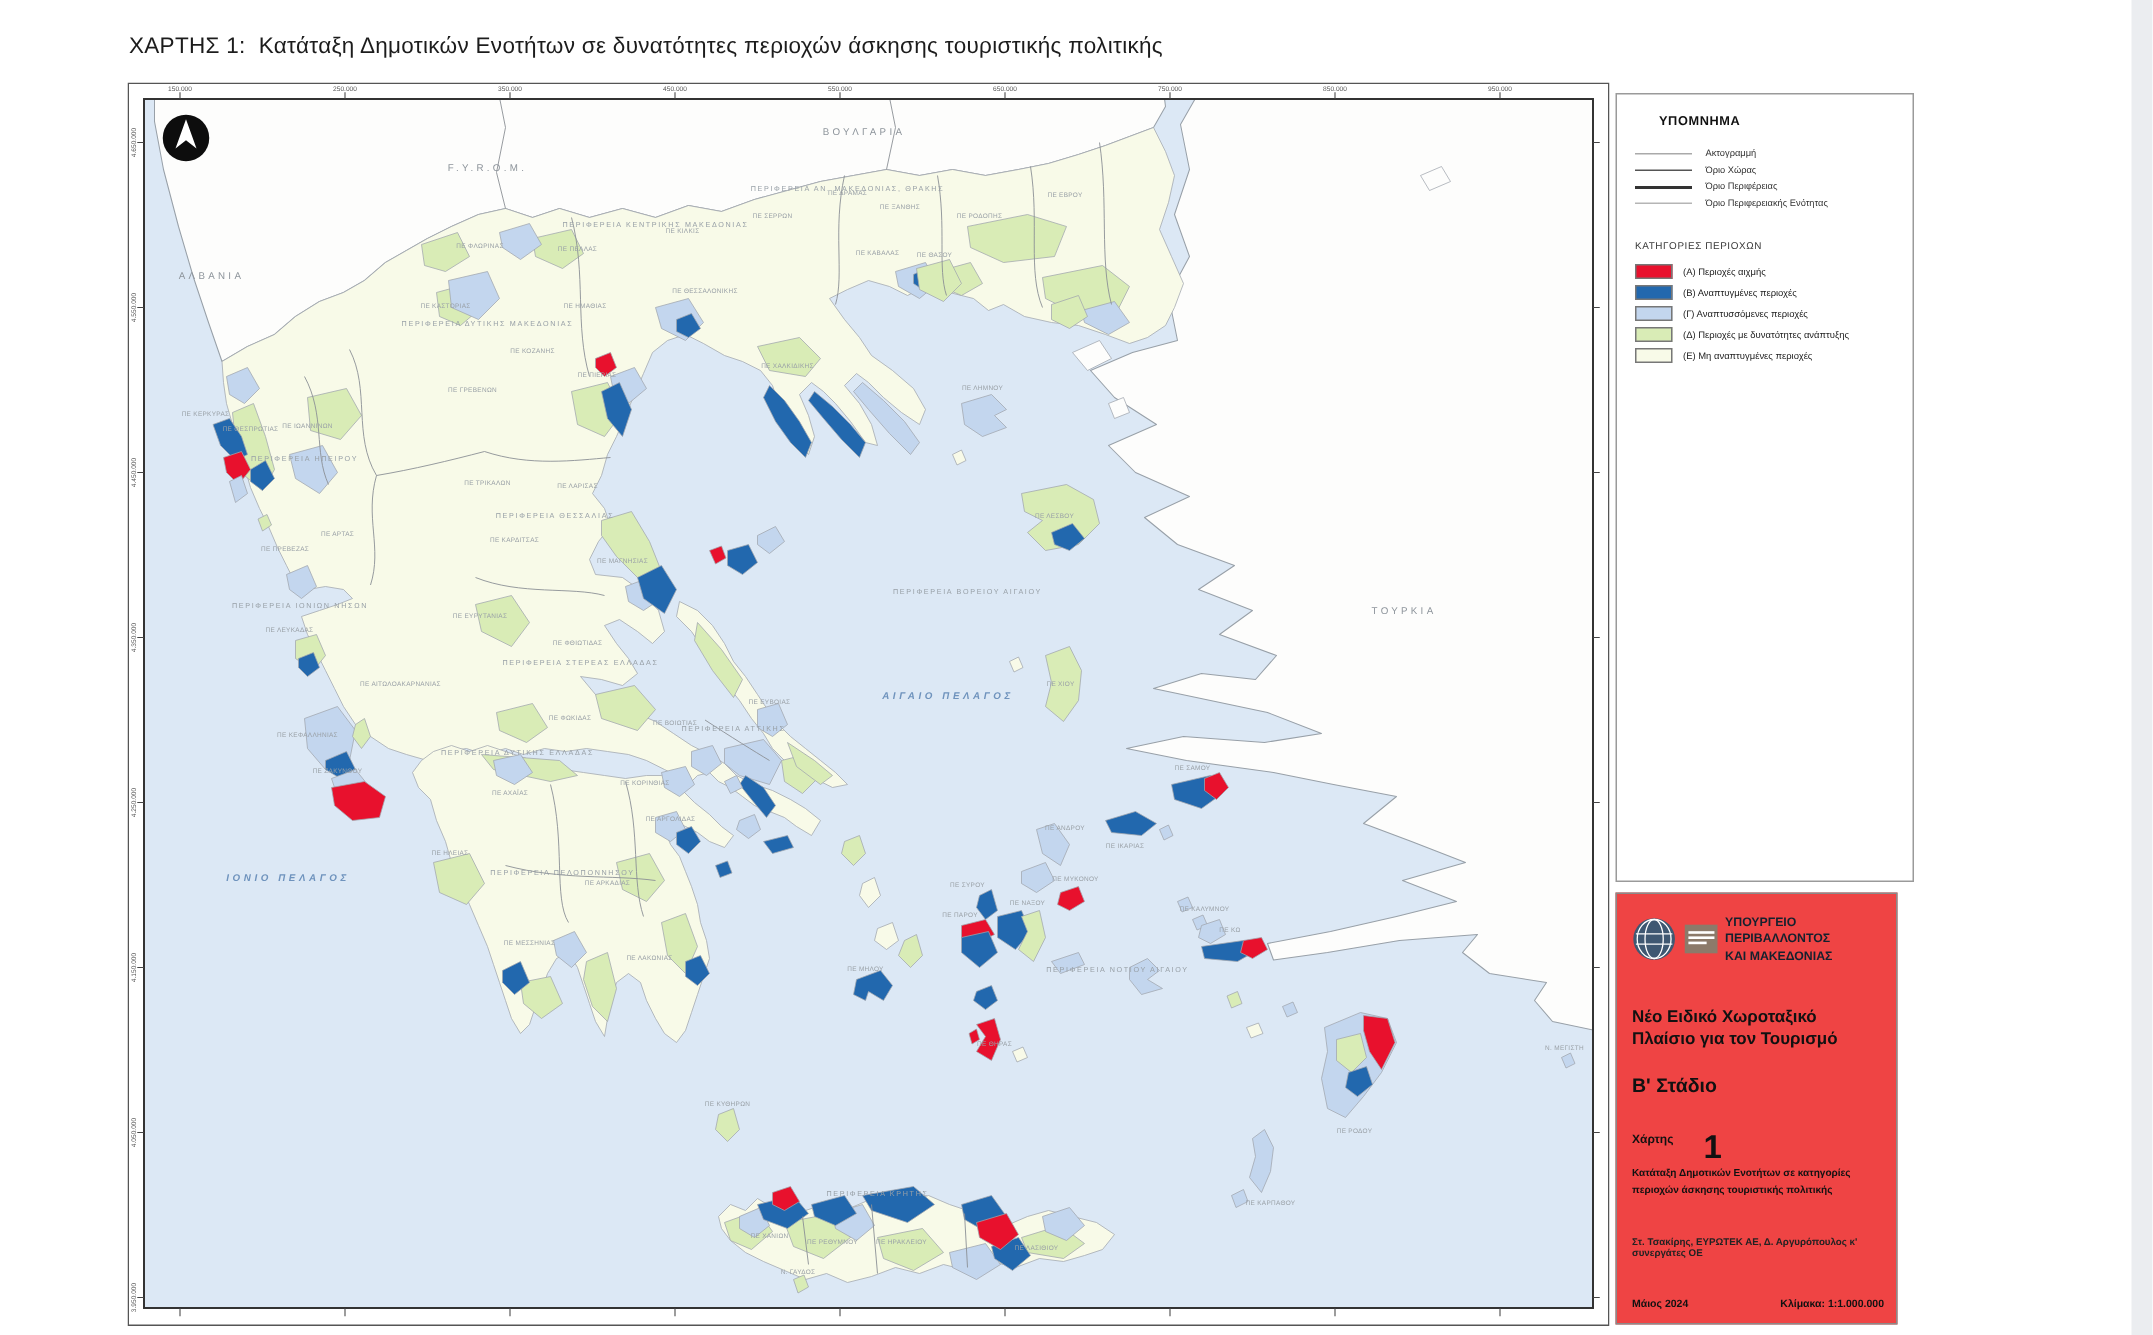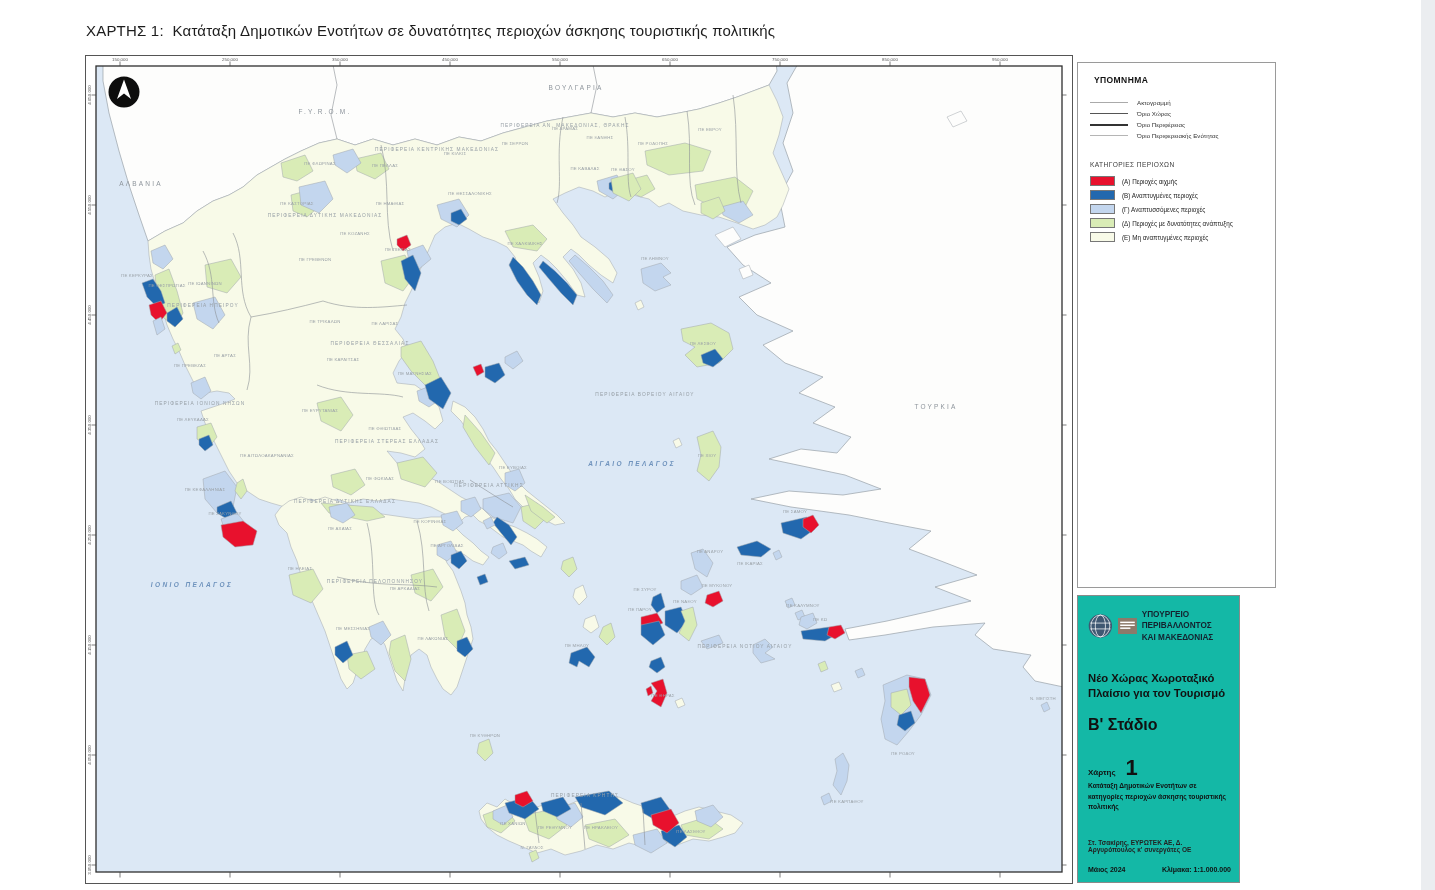--- a/index.html
+++ b/index.html
@@ -11,38 +11,38 @@
 
   
   .lbl-country{font-family:"Liberation Sans",sans-serif;font-size:6.5px;fill:#8d949b;letter-spacing:2.2px;text-anchor:middle;}
   .lbl-sea{font-family:"Liberation Sans",sans-serif;font-style:italic;font-weight:bold;font-size:6.5px;fill:#6f93bd;letter-spacing:2.4px;text-anchor:middle;}
   .lbl-region{font-family:"Liberation Sans",sans-serif;font-size:4.8px;fill:#98a0a7;letter-spacing:1.1px;text-anchor:middle;}
   .lbl-pe{font-family:"Liberation Sans",sans-serif;font-size:4.3px;fill:#9aa1a7;letter-spacing:.2px;text-anchor:middle;}
   .lbl-tick{font-family:"Liberation Sans",sans-serif;font-size:4.4px;fill:#555;text-anchor:middle;}
 
   
   .legend{position:absolute;left:1077px;top:62px;width:199px;height:526px;border:1px solid #9a9a9a;background:#fff;box-sizing:border-box;}
-  .legend-title{margin:12px 0 0 16px;font-size:8.5px;font-weight:bold;color:#111;letter-spacing:.4px;}
+  .legend-title{margin:12px 0 0 28px;font-size:8.5px;font-weight:bold;color:#111;letter-spacing:.4px;}
   .legend-lines{margin:12px 0 0 12px;}
   .legend-line-row{display:flex;align-items:center;height:11px;}
   .legend-line-sample{width:38px;}
   .legend-line-label{margin-left:9px;font-size:6.2px;color:#333;}
   .legend-cats-title{margin:20px 0 0 12px;font-size:6.6px;color:#3a3a3a;letter-spacing:.4px;}
   .legend-cats{margin:8px 0 0 12px;}
   .legend-cat-row{display:flex;align-items:center;margin-bottom:4px;}
   .legend-swatch{width:25px;height:10px;border:.5px solid #777;box-sizing:border-box;}
   .legend-cat-label{margin-left:7px;font-size:6.3px;color:#222;}
 
   
-  .infobox{position:absolute;left:1077px;top:595px;width:163px;height:288px;border:1px solid #8a8a8a;background:#14b8a6;box-sizing:border-box;display:flex;flex-direction:column;}
+  .infobox{position:absolute;left:1077px;top:595px;width:188px;height:288px;border:1px solid #8a8a8a;background:#ef4444;box-sizing:border-box;display:flex;flex-direction:column;}
   .logo-row{margin:13px 10px 0 10px;display:flex;align-items:center;gap:5px;}
   .ministry-name{font-size:8.2px;font-weight:bold;color:#14212e;line-height:1.4;}
   .fw-title{margin:28px 10px 0 10px;font-size:11.3px;font-weight:bold;color:#111;line-height:1.25;}
-  .fw-stage{margin:16px 10px 0 10px;font-size:16px;font-weight:bold;color:#111;}
-  .map-num-row{margin:24px 10px 0 10px;display:flex;align-items:flex-end;gap:10px;}
+  .fw-stage{margin:16px 10px 0 10px;font-size:13px;font-weight:bold;color:#111;}
+  .map-num-row{margin:24px 10px 0 10px;display:flex;align-items:flex-start;gap:20px;}
   .map-num-word{font-size:8px;font-weight:bold;color:#111;}
   .map-num-big{font-size:22px;font-weight:bold;color:#111;line-height:.9;}
   .map-desc{margin:4px 10px 0 10px;font-size:6.7px;font-weight:bold;color:#111;line-height:1.55;}
   .authors{margin:26px 10px 0 10px;font-size:6.5px;font-weight:bold;color:#222;}
   .bottom-row{margin:auto 8px 9px 10px;display:flex;justify-content:space-between;font-size:7px;font-weight:bold;color:#111;}
 </style>
 </head>
 <body>
 
 <div class="page">
@@ -433,21 +433,21 @@
         <rect x="0" y="0" width="26" height="22" fill="#8c7a6a"></rect>
         <rect x="3" y="5" width="20" height="2" fill="#ffffff"></rect>
         <rect x="3" y="9" width="20" height="2" fill="#ffffff"></rect>
         <rect x="3" y="13" width="14" height="2" fill="#ffffff"></rect>
       </svg>
       <div class="ministry-name">
         <div>ΥΠΟΥΡΓΕΙΟ ΠΕΡΙΒΑΛΛΟΝΤΟΣ</div>
         <div>ΚΑΙ ΜΑΚΕΔΟΝΙΑΣ</div>
       </div>
     </div>
-    <div class="fw-title">Νέο Χώρας Χωροταξικό Πλαίσιο για τον Τουρισμό</div>
+    <div class="fw-title">Νέο Ειδικό Χωροταξικό Πλαίσιο για τον Τουρισμό</div>
     <div class="fw-stage">Β' Στάδιο</div>
     <div class="map-num-row">
       <span class="map-num-word">Χάρτης</span>
       <span class="map-num-big">1</span>
     </div>
     <div class="map-desc">Κατάταξη Δημοτικών Ενοτήτων σε κατηγορίες περιοχών άσκησης τουριστικής πολιτικής</div>
     <div class="authors">Στ. Τσακίρης, ΕΥΡΩΤΕΚ ΑΕ, Δ. Αργυρόπουλος κ' συνεργάτες ΟΕ</div>
     <div class="bottom-row">
       <span>Μάιος 2024</span>
       <span>Κλίμακα:  1:1.000.000</span>

